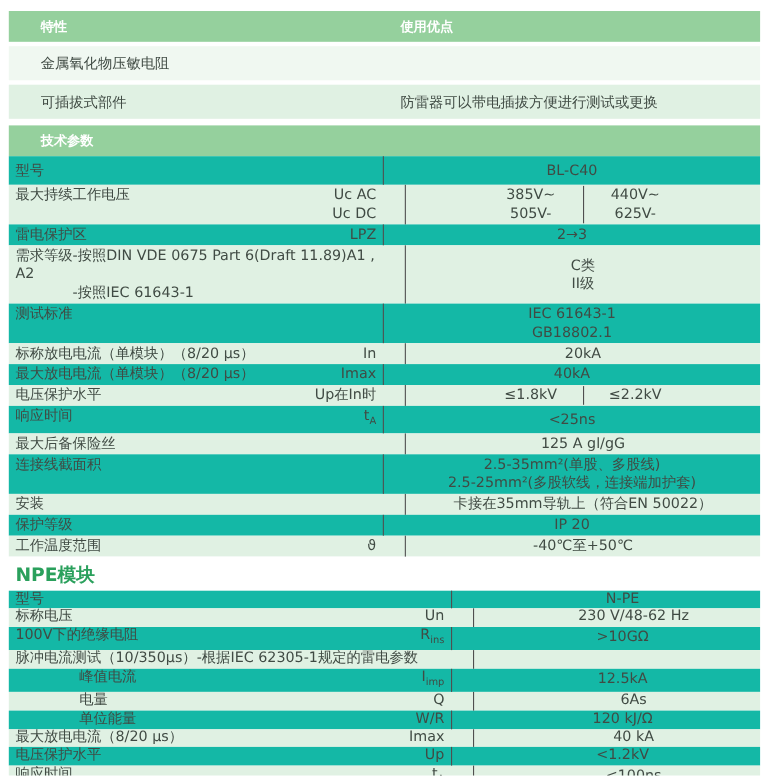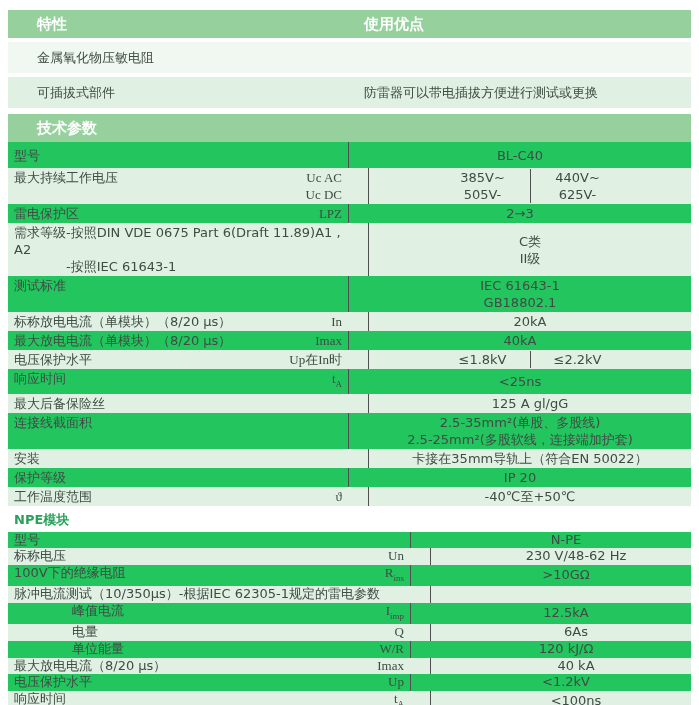--- a/index.html
+++ b/index.html
@@ -8,65 +8,65 @@
     font-family:"DejaVu Sans", sans-serif;
     font-size:13px; color:#404b44;
     overflow:hidden;
   }
   .page { width:699px; height:705px; position:relative; background:#fff; }
   .content { padding:10px 8px 0 8px; }
 
   
   .band {
     height:28px; background:#95d09d; color:#ffffff;
-    font-size:15px; font-weight:bold;
+    font-size:12px; font-weight:bold;
     display:flex; align-items:center;
   }
   .band .c1 { padding-left:29px; width:327px; flex:0 0 auto; }
   .band .c2 { padding-left:0; }
 
   
   .feat-row { min-height:31px; display:flex; align-items:center; margin-top:4px; }
   .feat-row.light { background:#f0f8f1; }
   .feat-row.green { background:#e0f1e3; }
   .feat-row .c1 { padding-left:29px; width:327px; flex:0 0 auto; }
 
   .gap6 { height:6px; }
 
   
   .spec { width:683px; }
   .trow { display:grid; }
   .tech .trow { grid-template-columns:340px 1fr; }
   .npe-t .trow { grid-template-columns:402px 1fr; }
-  .trow.light { background:#22c55e; }
+  .trow.light { background:#14b8a6; }
   .trow.green { background:#e0f1e3;gap:20px; }
   .lab-zone {
     display:flex; justify-content:space-between; align-items:flex-start;
     padding:1px 0 1px 6px; line-height:17px;
   }
   .npe-t .lab-zone { line-height:14.7px; padding-top:1px; padding-bottom:1px; }
   .lab { text-align:left; }
   .lab .l2.ind2 { padding-left:52px; }
   .lab.ind { padding-left:58px; }
-  .sym { text-align:right; padding-right:6px; white-space:nowrap;font-family:Liberation Serif, serif; }
+  .sym { text-align:right; padding-right:6px; white-space:nowrap; }
   sub { font-size:9px; }
   .val-zone {
     border-left:1px solid #4f4f4f;
     display:flex; flex-direction:column; justify-content:center; align-items:center;
     text-align:center; line-height:17px; padding:1px 0;
   }
   .npe-t .val-zone { line-height:14.7px;padding-left:30px; }
   .trow.tall .lab-zone, .trow.tall .val-zone { padding-top:5px; padding-bottom:4px; }
   .pair { display:flex; align-items:stretch; }
   .pair-col { min-width:74px; padding:0 10px; text-align:center; }
   .pair-col + .pair-col { border-left:1px solid #4f4f4f; }
 
   
   .npe-head {
-    color:#2aa05c; font-weight:bold; font-size:13px;
+    color:#2aa05c; font-weight:bold; font-size:17px;
     padding:5px 0 3px 6px; background:#fff;
   }
 </style>
 </head>
 <body>
 
 <div class="page">
   <div class="content">
 
     <div class="band">

